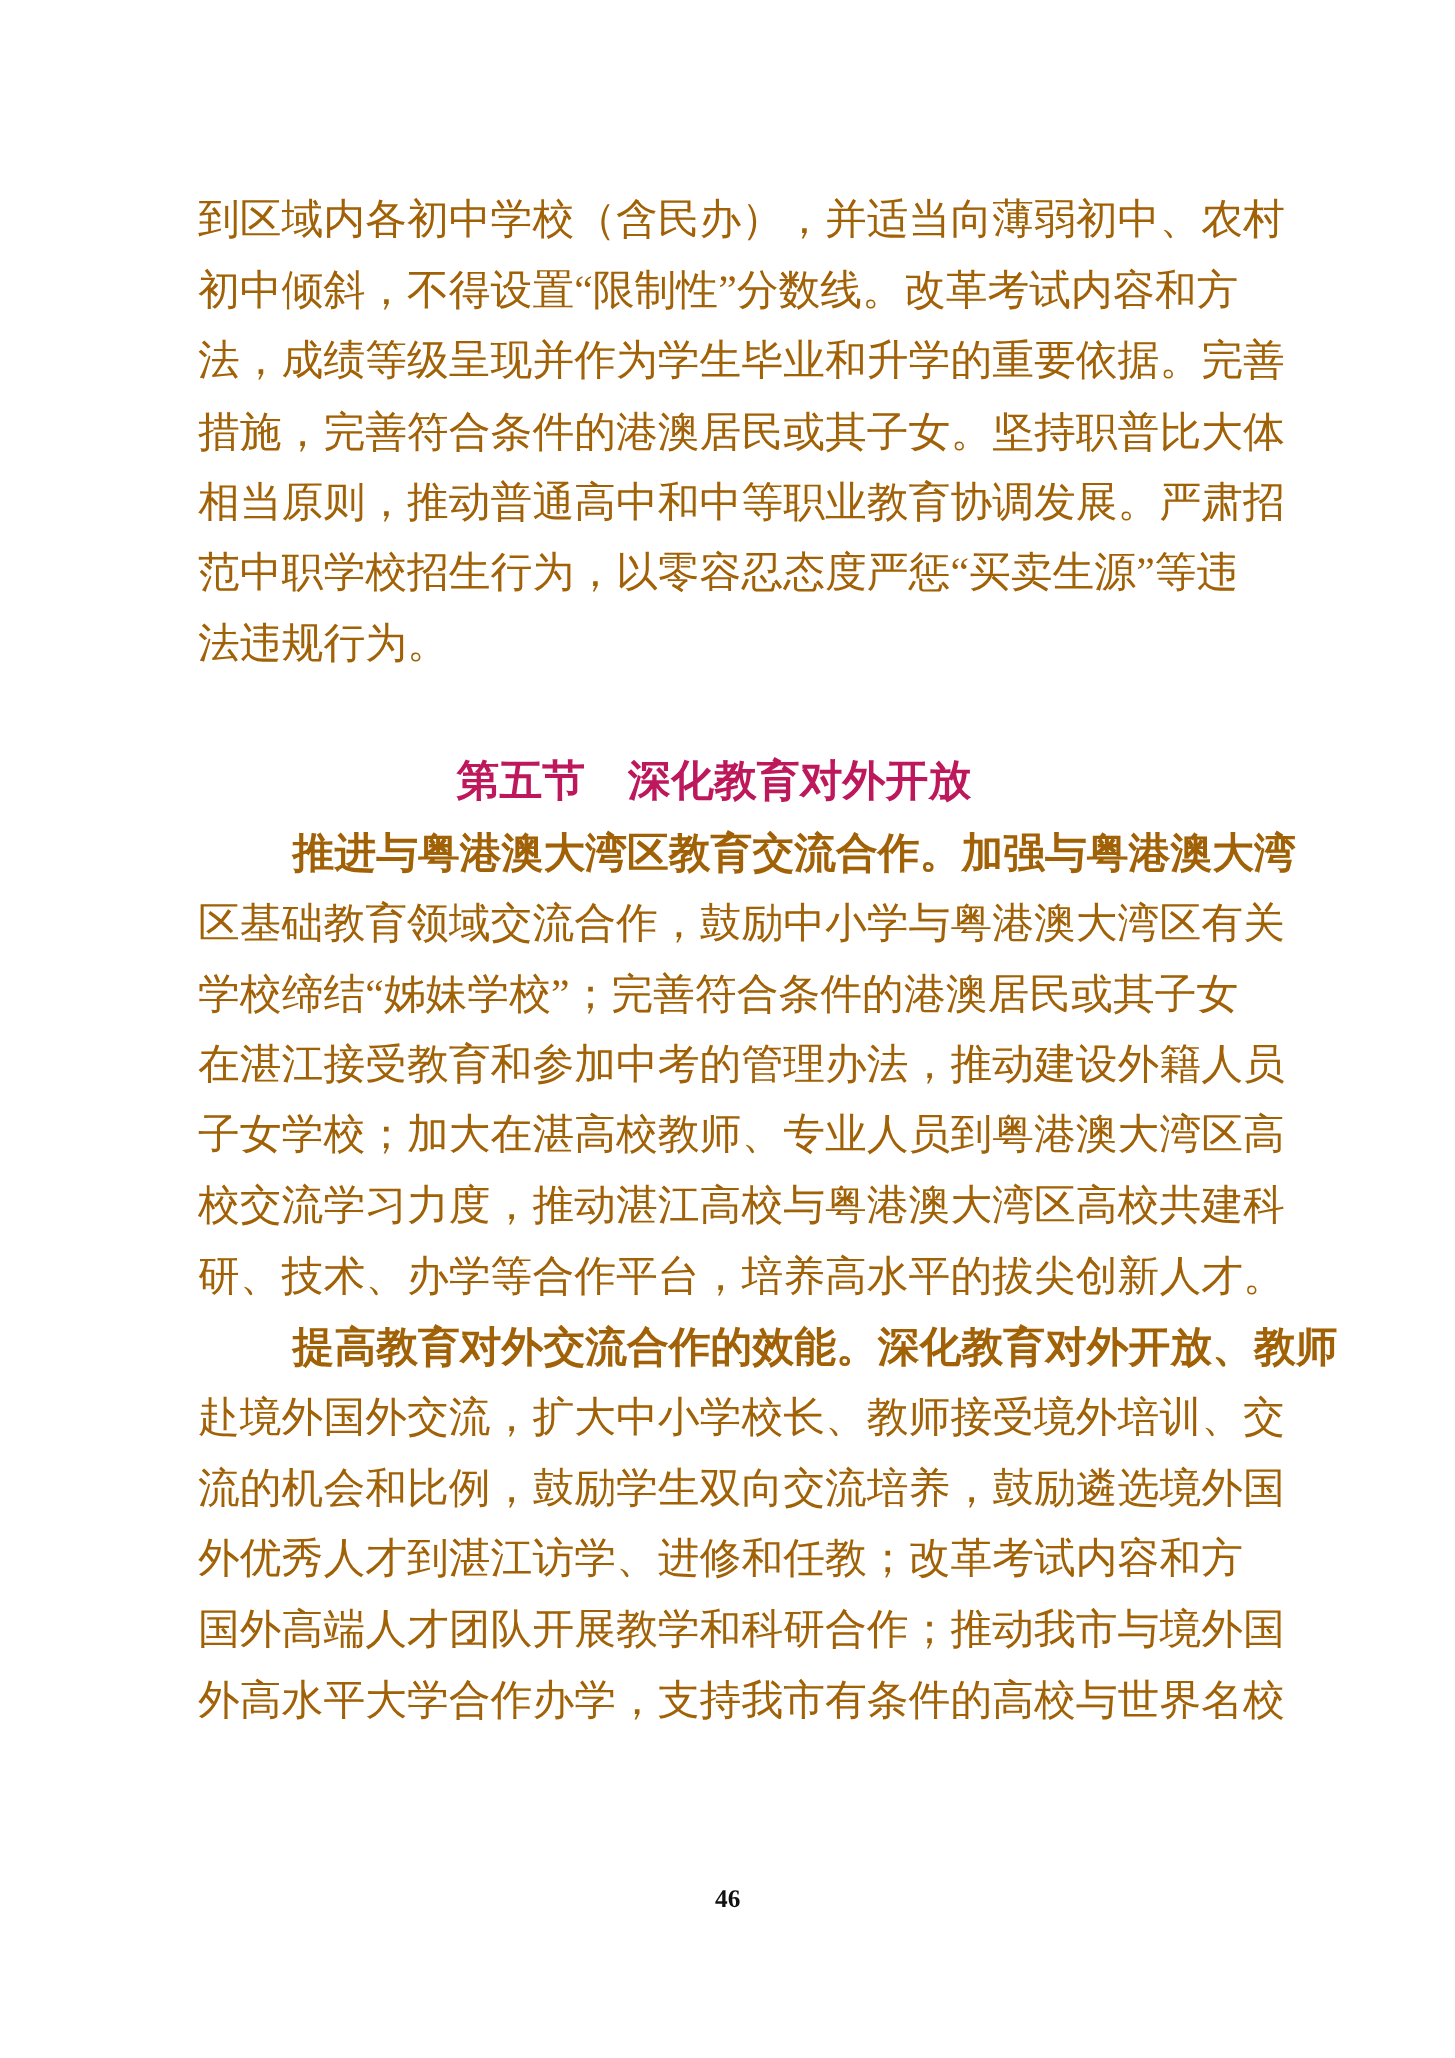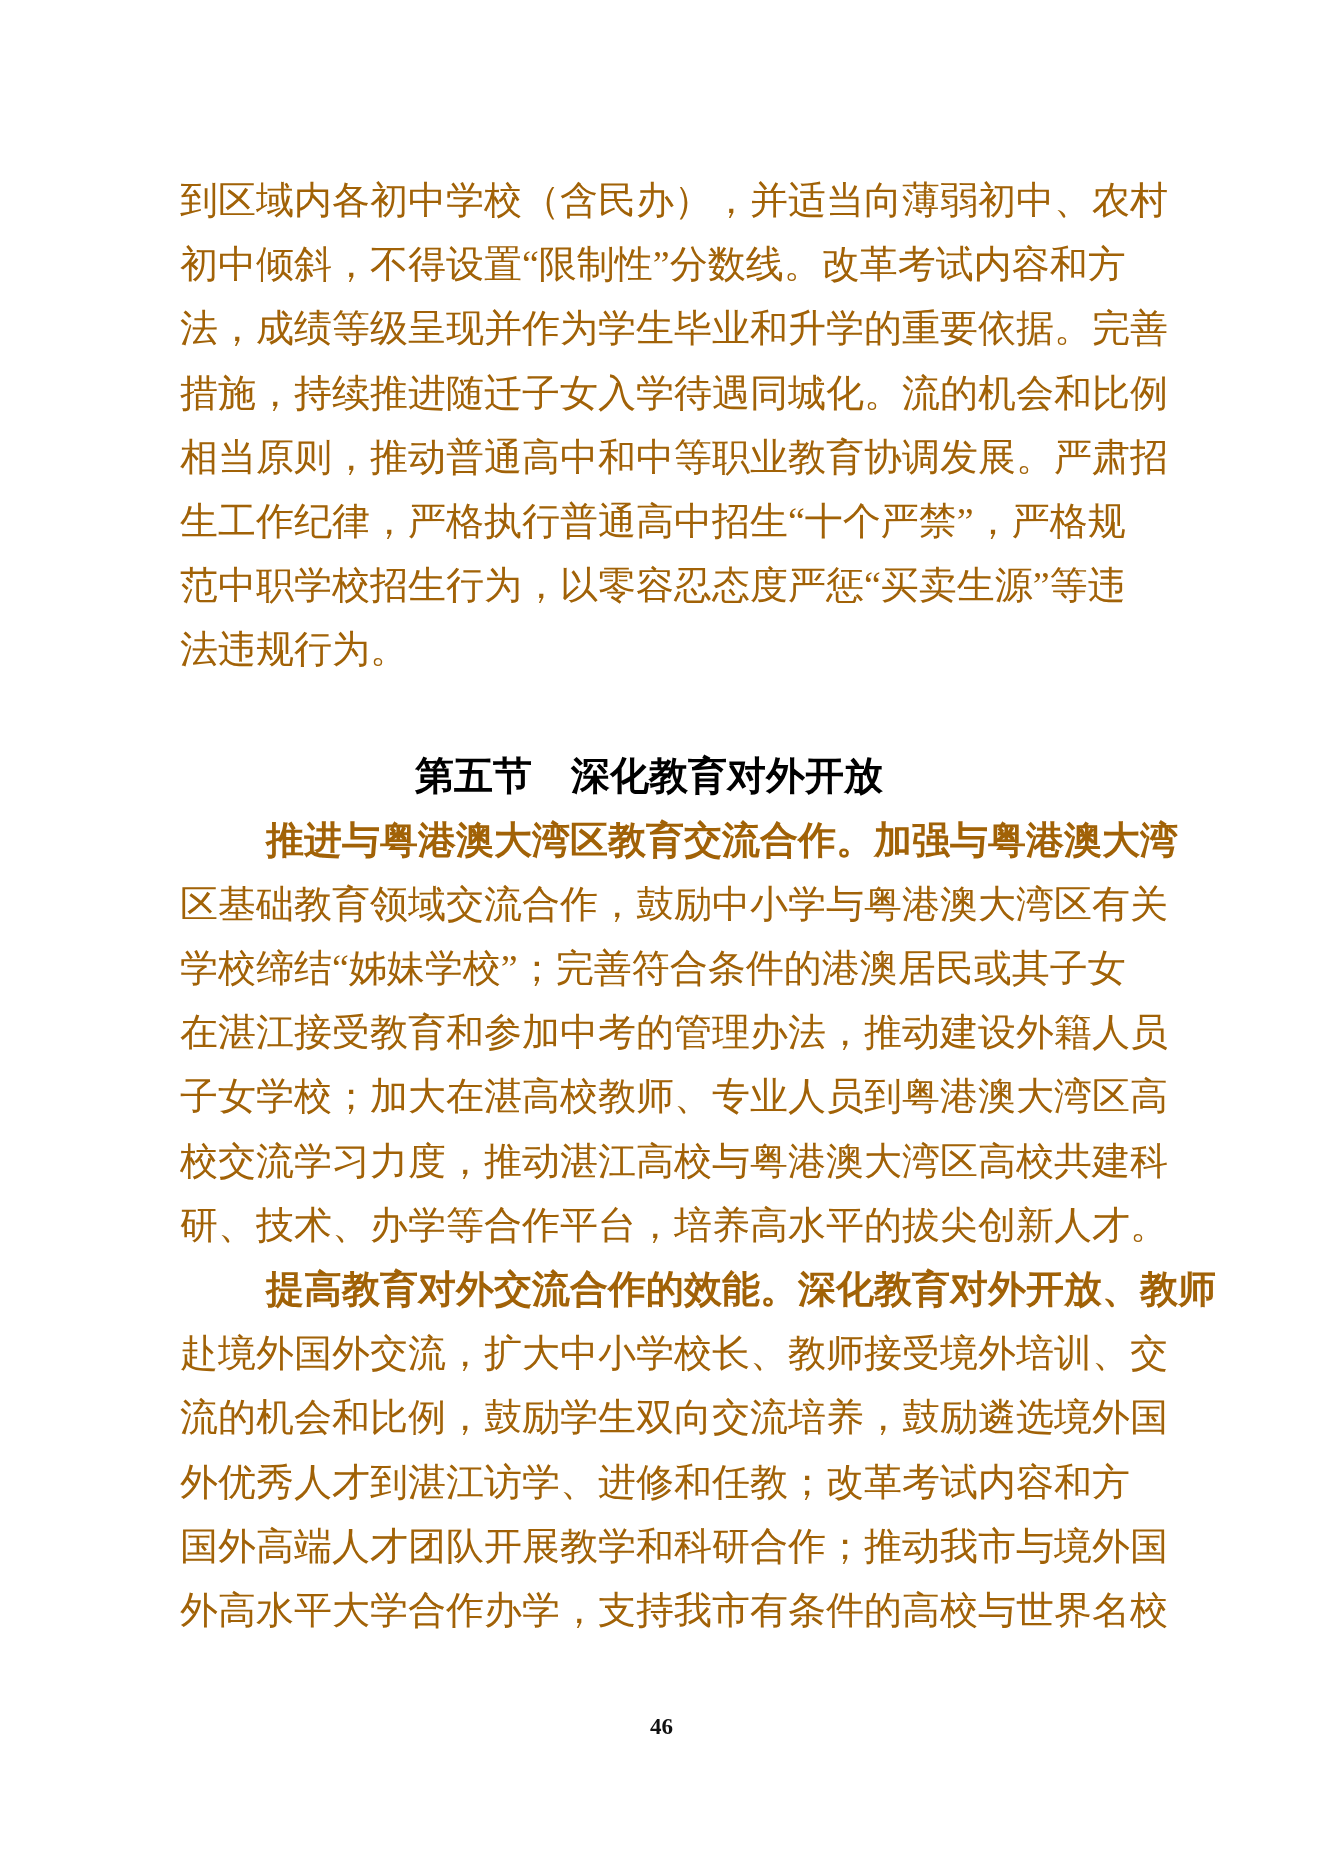--- a/index.html
+++ b/index.html
@@ -41,21 +41,21 @@
     font-weight: bold;
   }
   .section-heading {
     height: 64.2px;
     line-height: 64.2px;
     margin-top: 62px;
     font-size: 39px;
     font-weight: bold;
     text-align: center;
     text-align-last: center;
-    color: #000000;
+    color: #be185d;
   }
   .page-number {
     position: absolute;
     left: 0;
     top: 1714px;
     width: 100%;
     text-align: center;
     font-family: Liberation Serif, serif;
     font-size: 23px;
     font-weight: bold;
@@ -64,23 +64,22 @@
 </style>
 </head>
 <body>
 
 <div class="page">
   <div class="text-block">
 
     <div class="line">到区域内各初中学校（含民办），并适当向薄弱初中、农村</div>
     <div class="line">初中倾斜，不得设置“限制性”分数线。改革考试内容和方</div>
     <div class="line">法，成绩等级呈现并作为学生毕业和升学的重要依据。完善</div>
-    <div class="line">措施，持续推进随迁子女入学待遇同城化。流的机会和比例</div>
+    <div class="line">措施，完善符合条件的港澳居民或其子女。坚持职普比大体</div>
     <div class="line">相当原则，推动普通高中和中等职业教育协调发展。严肃招</div>
-    <div class="line">生工作纪律，严格执行普通高中招生“十个严禁”，严格规</div>
     <div class="line">范中职学校招生行为，以零容忍态度严惩“买卖生源”等违</div>
     <div class="line para-end">法违规行为。</div>
 
     <div class="section-heading">第五节　深化教育对外开放</div>
 
     <div class="line indent">推进与粤港澳大湾区教育交流合作。加强与粤港澳大湾</div>
     <div class="line">区基础教育领域交流合作，鼓励中小学与粤港澳大湾区有关</div>
     <div class="line">学校缔结“姊妹学校”；完善符合条件的港澳居民或其子女</div>
     <div class="line">在湛江接受教育和参加中考的管理办法，推动建设外籍人员</div>
     <div class="line">子女学校；加大在湛高校教师、专业人员到粤港澳大湾区高</div>

